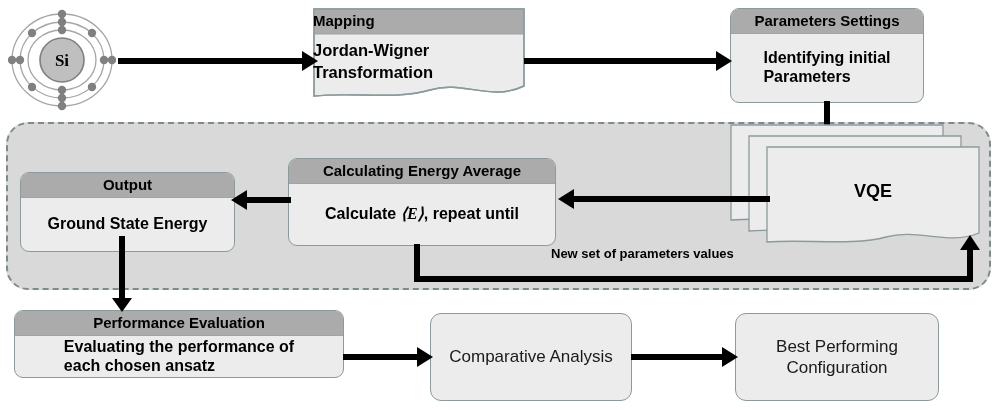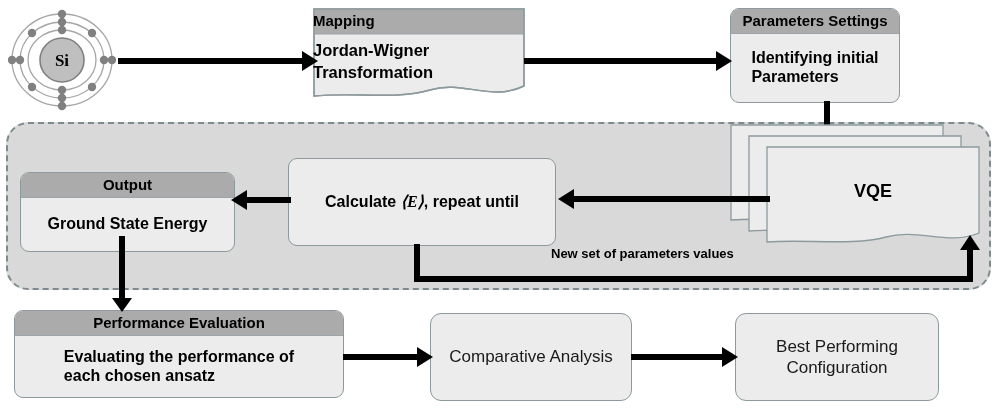--- a/index.html
+++ b/index.html
@@ -148,21 +148,21 @@
     <div class="doclabel" style="top:4px; font-size:15px;">Mapping</div>
     <div class="doclabel" style="top:33px; font-size:16.5px;">Jordan-Wigner</div>
     <div class="doclabel" style="top:55px; font-size:16.5px;">Transformation</div>
   </div>
 
   <svg class="arrow-svg" style="left:118px; top:50px; width:200px; height:22px;">
     <line x1="0" y1="11" x2="184" y2="11" stroke="#000" stroke-width="6"></line>
     <polygon points="184,1 200,11 184,21" fill="#000"></polygon>
   </svg>
 
-  <div class="procbox" style="left:730px; top:8px; width:170px; height:95px;">
+  <div class="procbox" style="left:730px; top:8px; width:194px; height:95px;">
     <div class="hdr">Parameters Settings</div>
     <div class="bdy">
       <span>
         <span>Identifying initial</span><br>
         <span>Parameters</span>
       </span>
     </div>
   </div>
 
   <svg class="arrow-svg" style="left:524px; top:50px; width:208px; height:22px;">
@@ -181,20 +181,21 @@
       <path d="M1,2 H213 V88 C182,101 152,83 120,92 C88,101 38,94 1,97 Z" fill="#ececec" stroke="#8c9a9e" stroke-width="1.3"></path>
 
       <path d="M19,13 H231 V99 C200,112 170,94 138,103 C106,112 56,105 19,108 Z" fill="#ececec" stroke="#8c9a9e" stroke-width="1.3"></path>
 
       <path d="M37,24 H249 V110 C218,123 188,105 156,114 C124,123 74,116 37,119 Z" fill="#ececec" stroke="#8c9a9e" stroke-width="1.3"></path>
       <text x="143" y="74" text-anchor="middle" font-family="'Liberation Sans', sans-serif" font-size="18" font-weight="bold" fill="#000">VQE</text>
     </svg>
   </div>
 
   <div class="procbox" style="left:288px; top:158px; width:268px; height:88px;">
+    <div class="hdr">Calculating Energy Average</div>
     <div class="bdy">
       <span>
         <span>Calculate </span><span style="font-family:'Liberation Serif', serif; font-style:italic; font-weight:bold;">⟨E⟩</span><span>, repeat until</span><br>
       </span>
     </div>
   </div>
 
   <svg class="arrow-svg" style="left:558px; top:188px; width:212px; height:22px;">
     <line x1="212" y1="11" x2="16" y2="11" stroke="#000" stroke-width="6"></line>
     <polygon points="16,1 0,11 16,21" fill="#000"></polygon>
@@ -209,21 +210,21 @@
     <line x1="60" y1="11" x2="16" y2="11" stroke="#000" stroke-width="6"></line>
     <polygon points="16,1 0,11 16,21" fill="#000"></polygon>
   </svg>
 
   <svg class="arrow-svg" style="left:410px; top:240px; width:572px; height:46px;">
     <path d="M7,4 L7,39 L560,39 L560,10" stroke="#000" stroke-width="6" fill="none"></path>
     <polygon points="550,10 570,10 560,-5" fill="#000"></polygon>
   </svg>
   <div class="freelabel" style="left:551px; top:246px;">New set of parameters values</div>
 
-  <div class="procbox" style="left:14px; top:310px; width:330px; height:88px;">
+  <div class="procbox" style="left:14px; top:310px; width:330px; height:68px;">
     <div class="hdr">Performance Evaluation</div>
     <div class="bdy">
       <span>
         <span>Evaluating the performance of</span><br>
         <span>each chosen ansatz</span>
       </span>
     </div>
   </div>
 
   <svg class="arrow-svg" style="left:111px; top:236px; width:22px; height:76px;">

